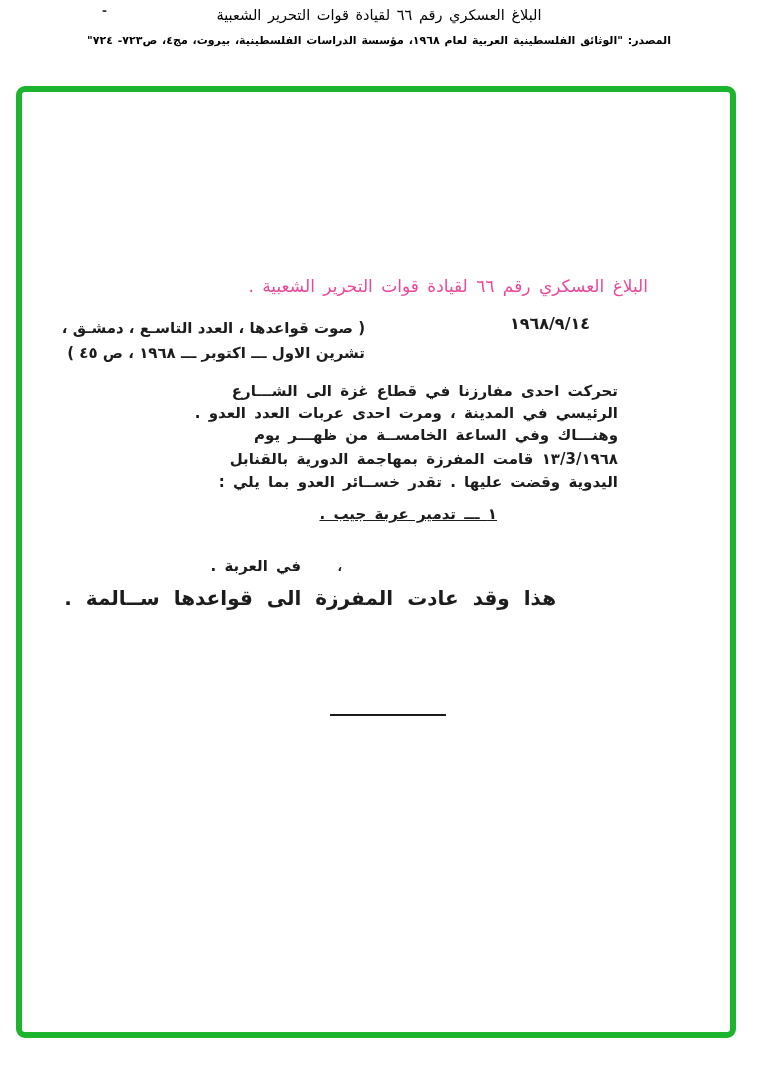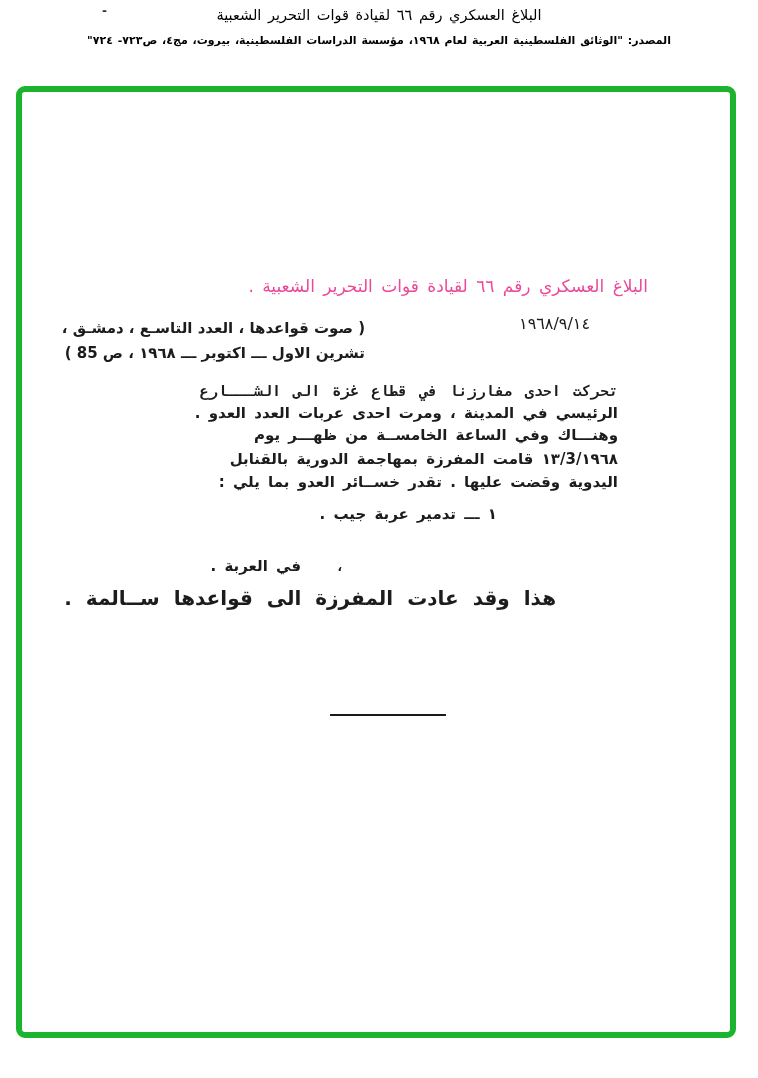--- a/index.html
+++ b/index.html
@@ -37,34 +37,34 @@
   }
   .doc { position: absolute; inset: 0; direction: rtl; color: #1c1c1c; }
   .doc .abs { position: absolute; white-space: nowrap; }
   .doc-title {
     top: 184px; right: 82px;
     font-size: 17px; font-weight: normal; color: #ec4899;
     word-spacing: 3px; letter-spacing: 0.2px;
   }
   .doc-date {
     top: 222px; right: 140px;
-    font-size: 16px; font-weight: normal; text-align: center;
+    font-size: 16px; font-weight: bold; text-align: center;
   }
   .doc-cite {
     top: 224px; right: 365px;
     font-size: 15px; font-weight: bold;
     line-height: 25px; text-align: right;
   }
   .bodyline { font-size: 15px; font-weight: bold; word-spacing: 3px; }
-  .l-p1a { top: 290px; right: 112px; font-family: Liberation Mono, monospace; }
+  .l-p1a { top: 290px; right: 112px; }
   .l-p1b { top: 312px; right: 112px; }
   .l-p2a { top: 334px; right: 112px; }
   .l-p2b { top: 358px; right: 112px; }
   .l-p2c { top: 381px; right: 112px; }
-  .l-i1  { top: 413px; right: 233px; }
+  .l-i1  { top: 413px; right: 233px; text-decoration: underline; }
   .l-i2  { top: 443px; right: 236px; }
   .l-i2c { top: 465px; right: 429px; }
   .l-stray { top: 468px; right: 388px; font-size: 12px; font-weight: bold; }
   .l-close { top: 494px; right: 174px; font-size: 20px; word-spacing: 7px; text-align: center; }
   .end-rule {
     position: absolute; top: 622px; left: 308px;
     width: 116px; height: 2px; background: #1a1a1a;
   }
 </style>
 </head>
@@ -78,21 +78,21 @@
 
   <div class="frame" style="border-color: rgb(28, 179, 46);">
     <div class="doc" style="color: rgb(28, 28, 28);">
 
       <div class="abs doc-title">البلاغ العسكري رقم ٦٦ لقيادة قوات التحرير الشعبية .</div>
 
       <div class="abs doc-date">١٩٦٨/٩/١٤</div>
 
       <div class="abs doc-cite">
         <div>( صوت قواعدها ، العدد التاسـع ، دمشـق ،</div>
-        <div>تشرين الاول ـــ اكتوبر ـــ ١٩٦٨ ، ص 85 )</div>
+        <div>تشرين الاول ـــ اكتوبر ـــ ١٩٦٨ ، ص ٤٥ )</div>
       </div>
 
       <div class="abs bodyline l-p1a">تحركت احدى مفارزنا في قطاع غزة الى الشـــارع</div>
       <div class="abs bodyline l-p1b">الرئيسي في المدينة ، ومرت احدى عربات العدد العدو .</div>
       <div class="abs bodyline l-p2a">وهنـــاك وفي الساعة الخامســة من ظهـــر يوم</div>
       <div class="abs bodyline l-p2b">١٩٦٨/3/١٣ قامت المفرزة بمهاجمة الدورية بالقنابل</div>
       <div class="abs bodyline l-p2c">اليدوية وقضت عليها . تقدر خســائر العدو بما يلي :</div>
 
       <div class="abs bodyline l-i1">١ ـــ تدمير عربة جيب .</div>
       <div class="abs bodyline l-i2c">في العربة .</div>

